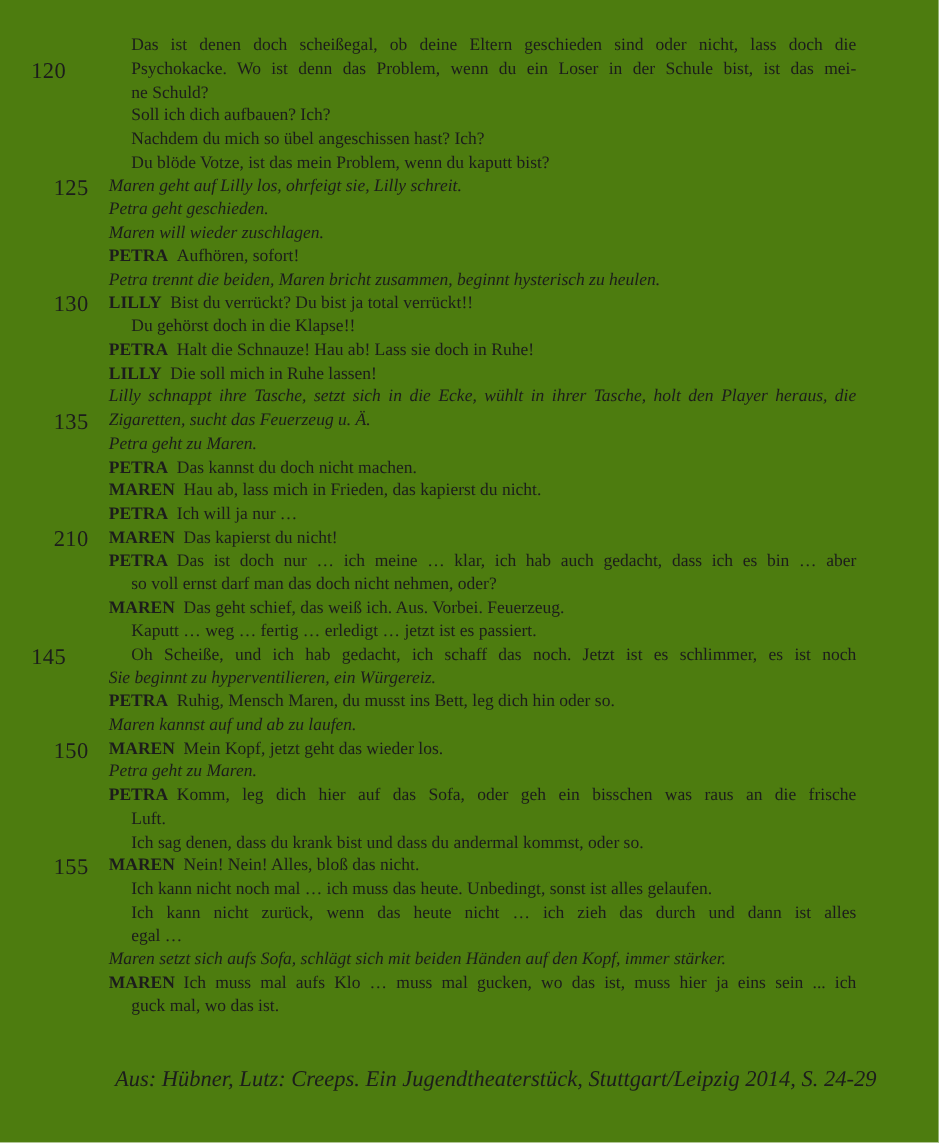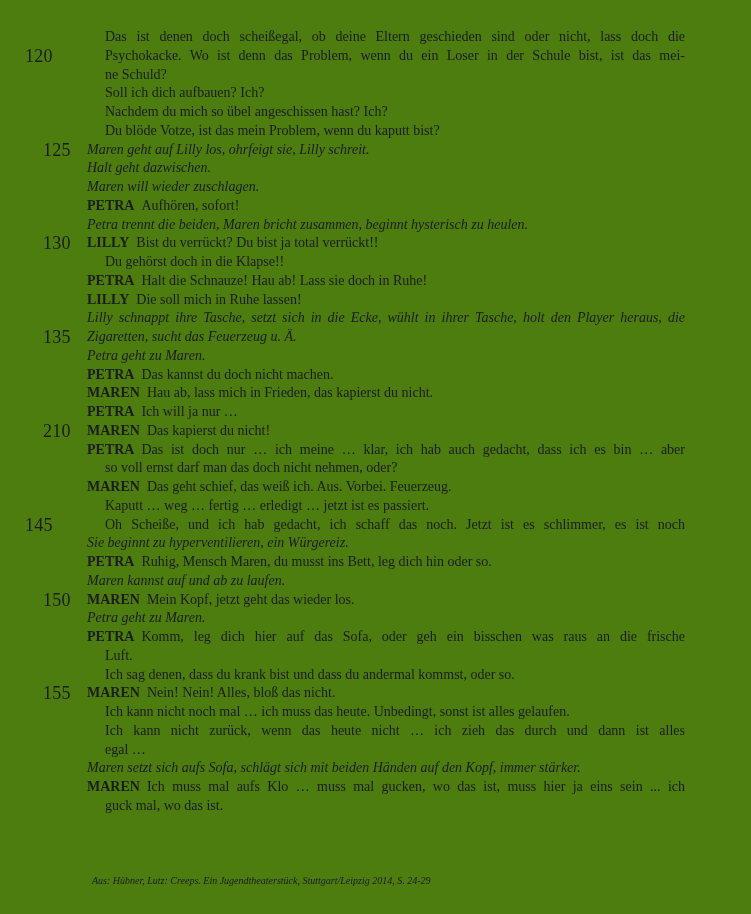--- a/index.html
+++ b/index.html
@@ -51,40 +51,40 @@
   .line.indent .line-num {
     left: -62px;
   }
   .speaker {
     font-weight: bold;
     margin-right: 0.5em;
   }
   .source {
     position: absolute;
     left: 92px;
-    top: 875px;
-    font-size: 10px;
+    top: 853px;
+    font-size: 18px;
     font-style: italic;
     color: #1c1c1c;
     white-space: nowrap;
   }
 </style>
 </head>
 <body>
 
 <div class="page">
   <div class="textblock">
       <div class="line indent justify"><span class="line-text">Das ist denen doch scheißegal, ob deine Eltern geschieden sind oder nicht, lass doch die</span></div>
       <div class="line indent justify"><span class="line-num">120</span><span class="line-text">Psychokacke. Wo ist denn das Problem, wenn du ein Loser in der Schule bist, ist das mei-</span></div>
       <div class="line indent"><span class="line-text">ne Schuld?</span></div>
       <div class="line indent"><span class="line-text">Soll ich dich aufbauen? Ich?</span></div>
       <div class="line indent"><span class="line-text">Nachdem du mich so übel angeschissen hast? Ich?</span></div>
       <div class="line indent"><span class="line-text">Du blöde Votze, ist das mein Problem, wenn du kaputt bist?</span></div>
       <div class="line italic"><span class="line-num">125</span><span class="line-text">Maren geht auf Lilly los, ohrfeigt sie, Lilly schreit.</span></div>
-      <div class="line italic"><span class="line-text">Halt geht dazwischen.</span></div>
+      <div class="line italic"><span class="line-text">Petra geht geschieden.</span></div>
       <div class="line italic"><span class="line-text">Maren will wieder zuschlagen.</span></div>
       <div class="line"><span class="speaker">PETRA</span><span class="line-text">Aufhören, sofort!</span></div>
       <div class="line italic"><span class="line-text">Petra trennt die beiden, Maren bricht zusammen, beginnt hysterisch zu heulen.</span></div>
       <div class="line"><span class="line-num">130</span><span class="speaker">LILLY</span><span class="line-text">Bist du verrückt? Du bist ja total verrückt!!</span></div>
       <div class="line indent"><span class="line-text">Du gehörst doch in die Klapse!!</span></div>
       <div class="line"><span class="speaker">PETRA</span><span class="line-text">Halt die Schnauze! Hau ab! Lass sie doch in Ruhe!</span></div>
       <div class="line"><span class="speaker">LILLY</span><span class="line-text">Die soll mich in Ruhe lassen!</span></div>
       <div class="line italic justify"><span class="line-text">Lilly schnappt ihre Tasche, setzt sich in die Ecke, wühlt in ihrer Tasche, holt den Player heraus, die</span></div>
       <div class="line italic"><span class="line-num">135</span><span class="line-text">Zigaretten, sucht das Feuerzeug u. Ä.</span></div>
       <div class="line italic"><span class="line-text">Petra geht zu Maren.</span></div>

